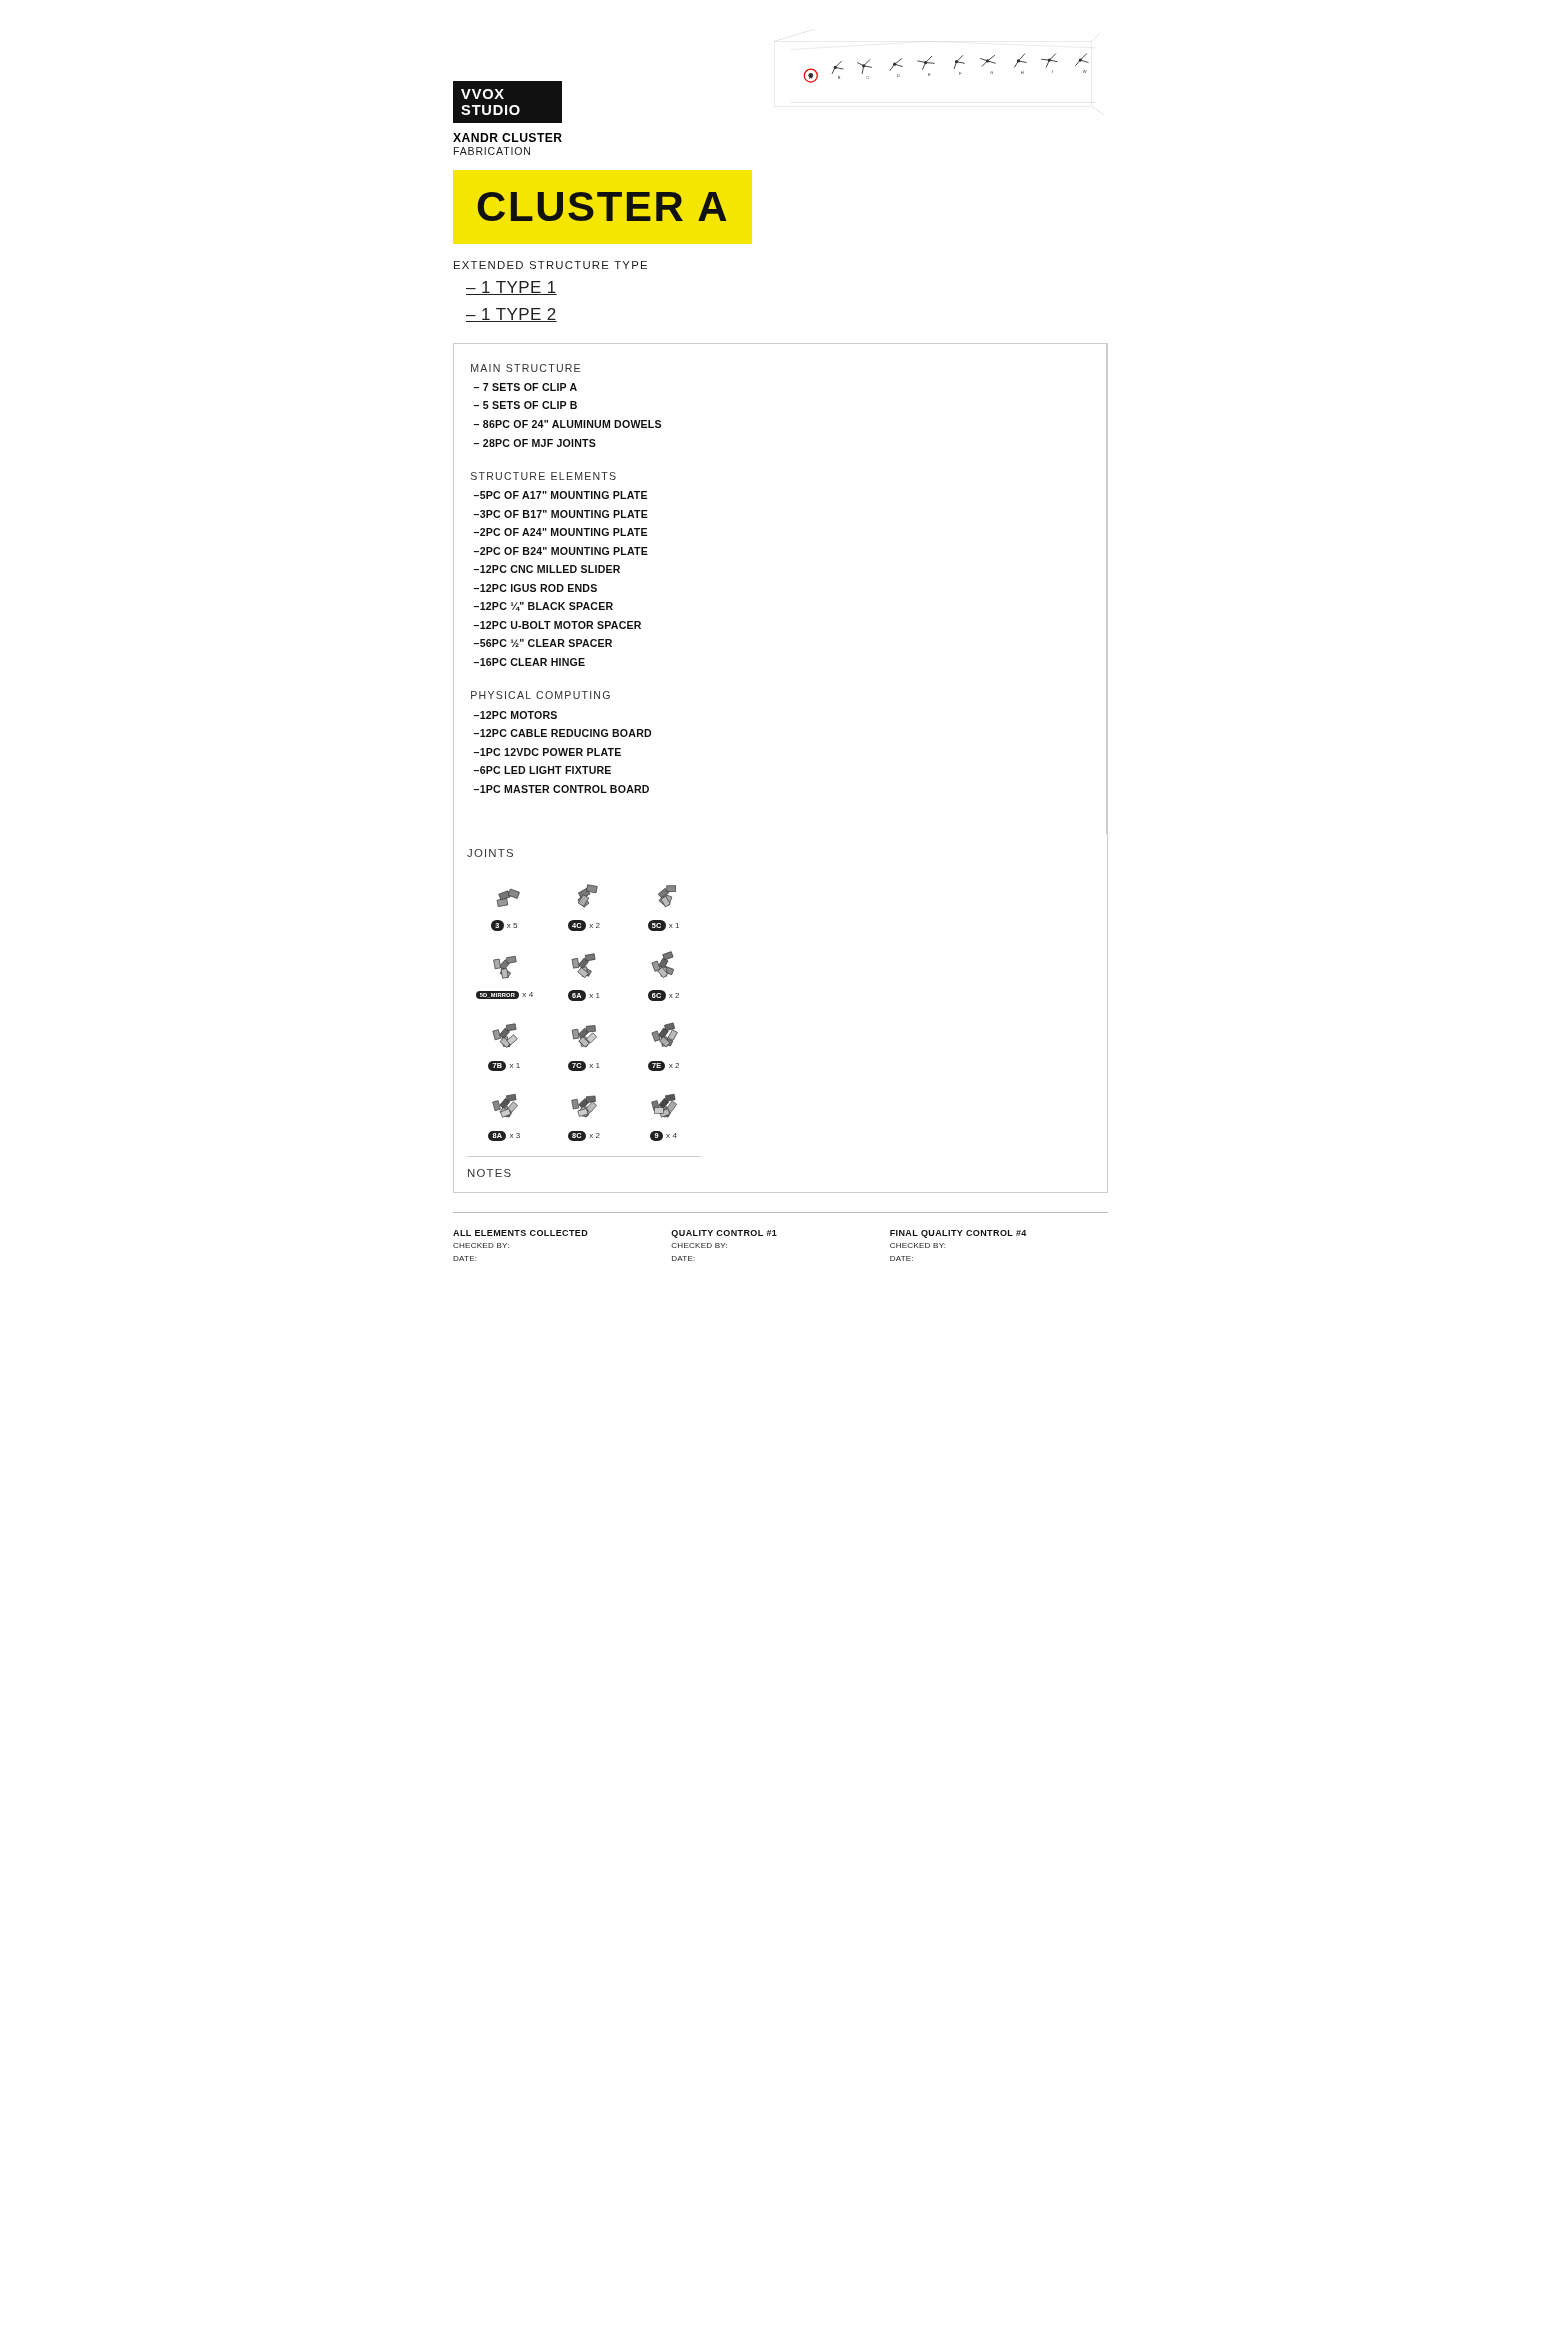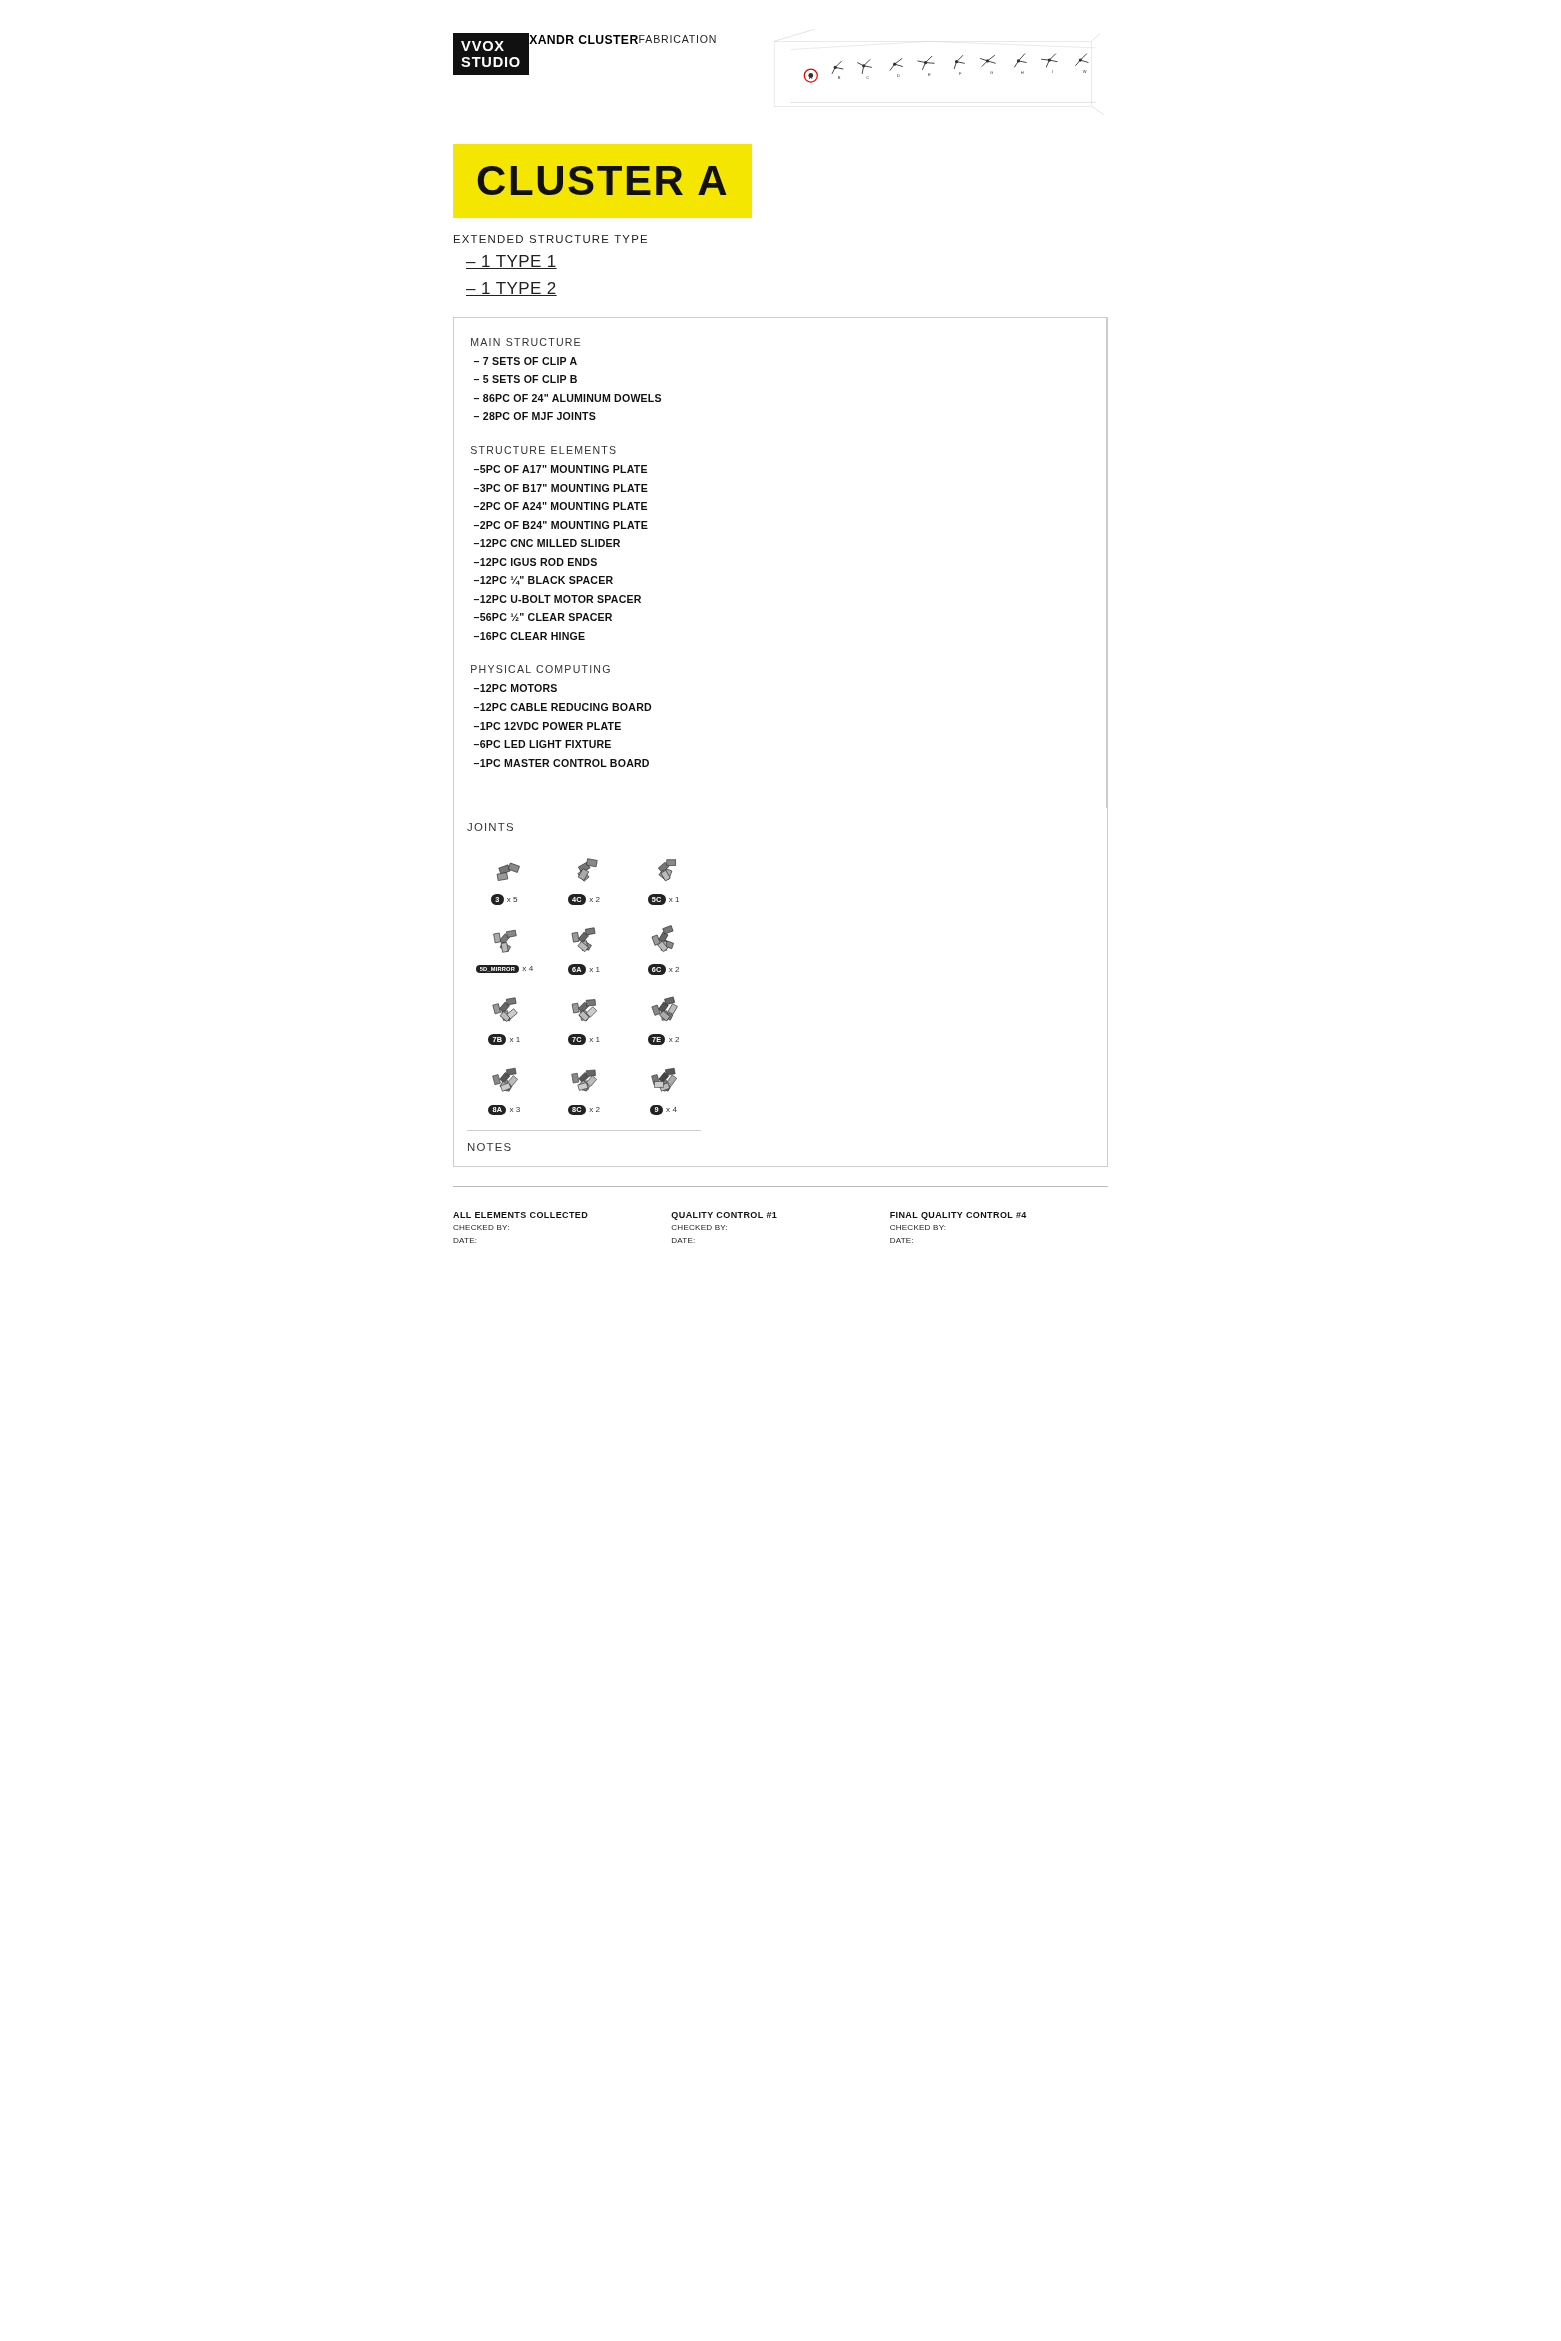--- a/index.html
+++ b/index.html
@@ -22,20 +22,22 @@
 
     
     .header {
       display: flex;
       align-items: flex-start;
       justify-content: space-between;
       margin-bottom: 13px;
     }
     .logo-block {
       display: flex;
+      flex-direction: column;
+      margin-top: 48px;
     }
     .logo-box {
       background: #111;
       color: #fff;
       font-weight: 900;
       font-size: 14.6px;
       line-height: 1.1;
       padding: 4.9px 8.1px;
       display: inline-block;
       letter-spacing: 0.8px;
@@ -199,21 +201,21 @@
       font-size: 11.4px;
       font-weight: 400;
       letter-spacing: 1.2px;
       color: #333;
     }
 
     
     .footer {
       border-top: 0.8px solid #bbb;
       margin-top: 19.5px;
-      padding-top: 23px;
+      padding-top: 15px;
       display: flex;
       gap: 0;
     }
     .footer-col {
       flex: 1;
     }
     .footer-col-title {
       font-size: 9px;
       font-weight: 900;
       letter-spacing: 0.4px;

